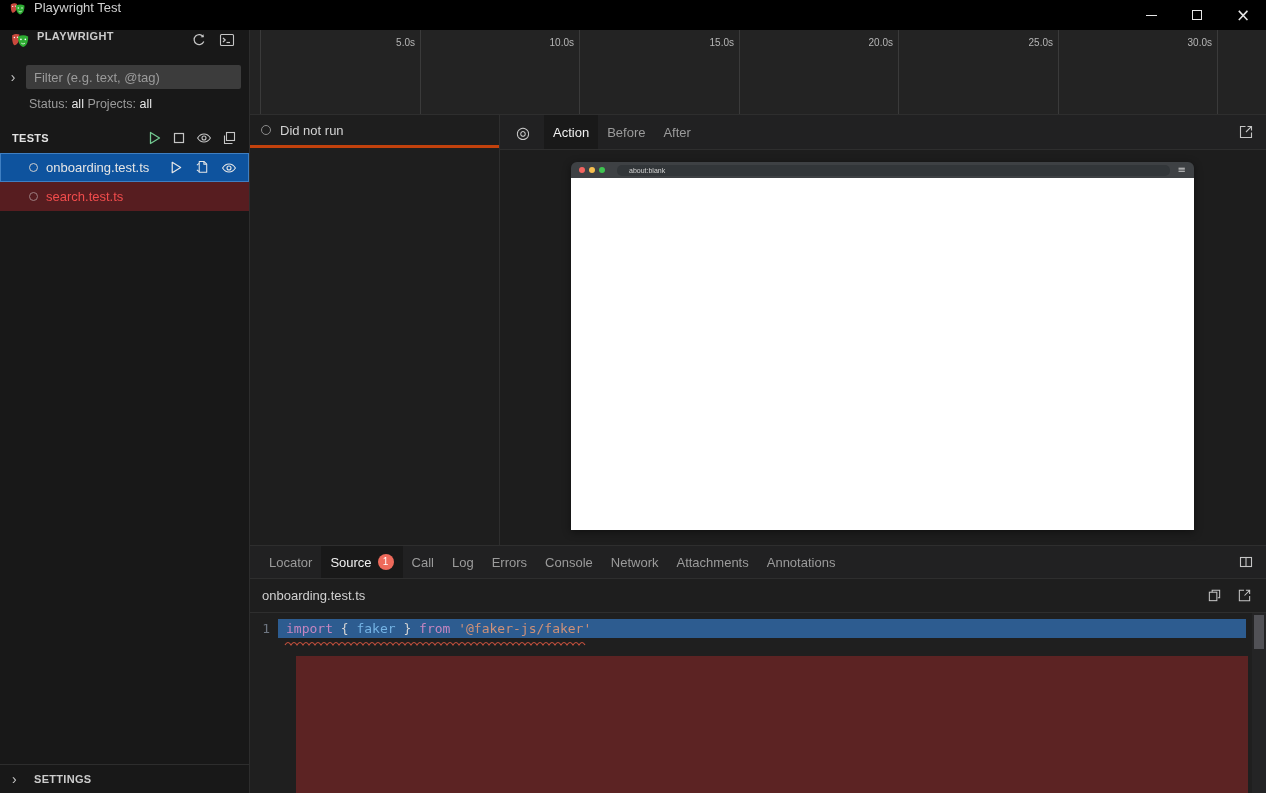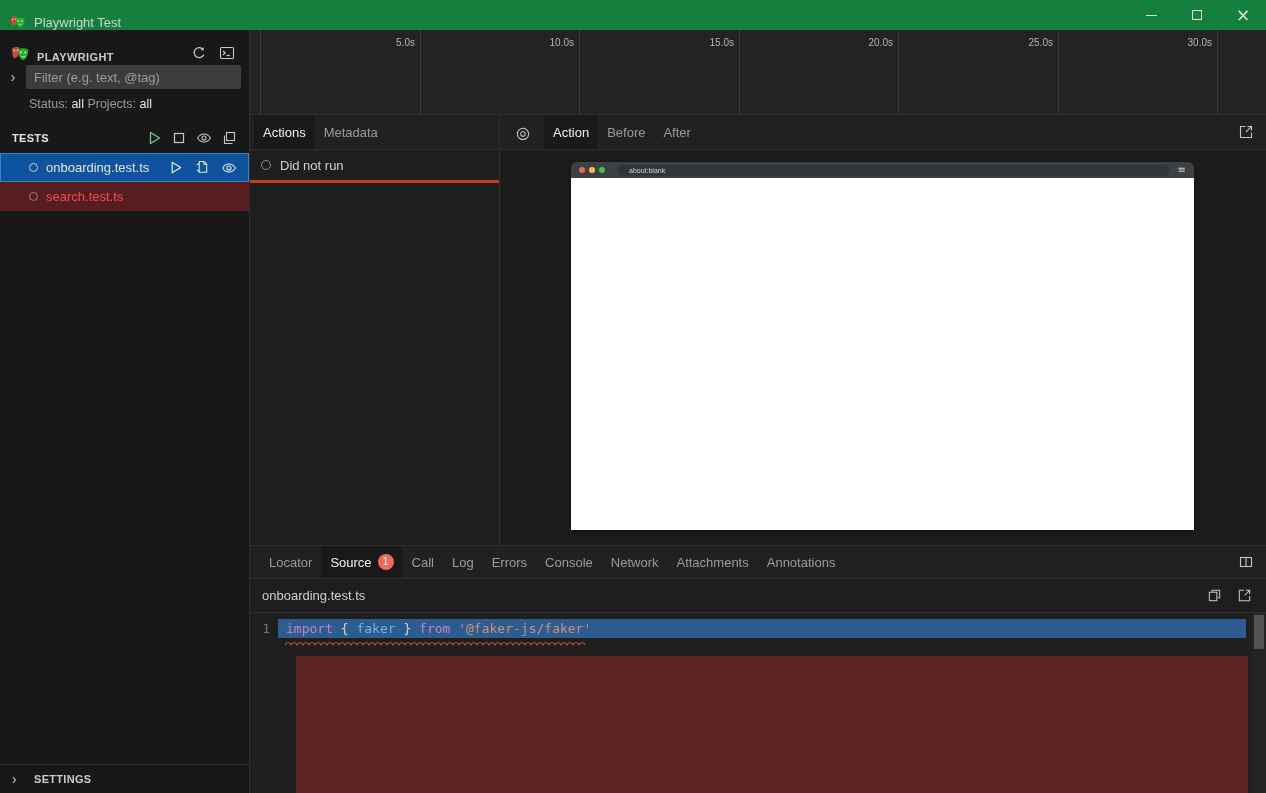--- a/index.html
+++ b/index.html
@@ -6,34 +6,34 @@
   html,body { background:#000; }
   .window {
     width:1266px; height:793px; overflow:hidden; position:relative;
     background:#181818; color:#cccccc;
     font-family:"Liberation Sans", sans-serif; font-size:13px;
     user-select:none;
   }
   svg.ic { display:block; }
 
   
-  .titlebar { height:30px; display:flex; align-items:flex-end; background:#15803d; }
+  .titlebar { height:30px; display:flex; align-items:flex-start; background:#000000; }
   .titlebar .logo { margin-left:9px; }
   .titlebar .title { margin-left:8px; color:#d0d0d0; font-size:13px; }
   .titlebar .tb-spacer { flex:1; }
   .win-btn { width:46px; height:30px; display:flex; align-items:center; justify-content:center; color:#e6e6e6; }
   .glyph-min { width:11px; border-top:1px solid #e6e6e6; display:block; }
   .glyph-max { width:10px; height:10px; border:1px solid #e6e6e6; display:block; }
   .glyph-close { font-size:17px; line-height:1; color:#e6e6e6; font-family:"DejaVu Sans", sans-serif; }
 
   .body { display:flex; height:763px; }
 
   
   .sidebar { width:250px; background:#181818; border-right:1px solid #2d2d2d; display:flex; flex-direction:column; }
-  .pw-header { height:33px; display:flex; align-items:flex-end; padding:0 12px 0 10px; }
+  .pw-header { height:33px; display:flex; align-items:flex-start; padding:0 12px 0 10px; }
   .pw-header .pw-title { font-size:11px; font-weight:bold; letter-spacing:.4px; color:#cccccc; margin-left:7px; }
   .pw-header .spacer { flex:1; }
   .icon-btn { display:flex; align-items:center; justify-content:center; width:20px; height:20px; }
   .filter-row { display:flex; align-items:center; padding:2px 8px 2px 0; }
   .filter-row .chev { width:26px; text-align:center; color:#c5c5c5; font-size:14px; }
   .filter-input { flex:1; height:24px; background:#3c3c3c; border:none; outline:none; border-radius:2px;
     color:#dddddd; font-size:13px; padding:0 8px; font-family:"Liberation Sans", sans-serif; }
   .filter-input::placeholder { color:#9b9b9b; }
   .status-line { padding:6px 8px 8px 29px; font-size:12.5px; color:#9b9b9b; }
   .status-line b { color:#e7e7e7; font-weight:normal; }
@@ -265,24 +265,20 @@
         <div class="tl-label" style="left:170px">5.0s</div>
         <div class="tl-label" style="left:329px">10.0s</div>
         <div class="tl-label" style="left:489px">15.0s</div>
         <div class="tl-label" style="left:648px">20.0s</div>
         <div class="tl-label" style="left:808px">25.0s</div>
         <div class="tl-label" style="left:967px">30.0s</div>
       </div>
 
       <div class="middle">
         <div class="actions-panel">
-          <div class="tabbar">
-            <span class="tab sel">Actions</span>
-            <span class="tab">Metadata</span>
-          </div>
           <div class="dnr-row">
             <span class="dot"></span>
             <span class="dnr-label">Did not run</span>
           </div>
           <div class="actions-fill"></div>
         </div>
 
         <div class="snapshot-panel">
           <div class="tabbar">
             <span class="target-btn">◎</span>

